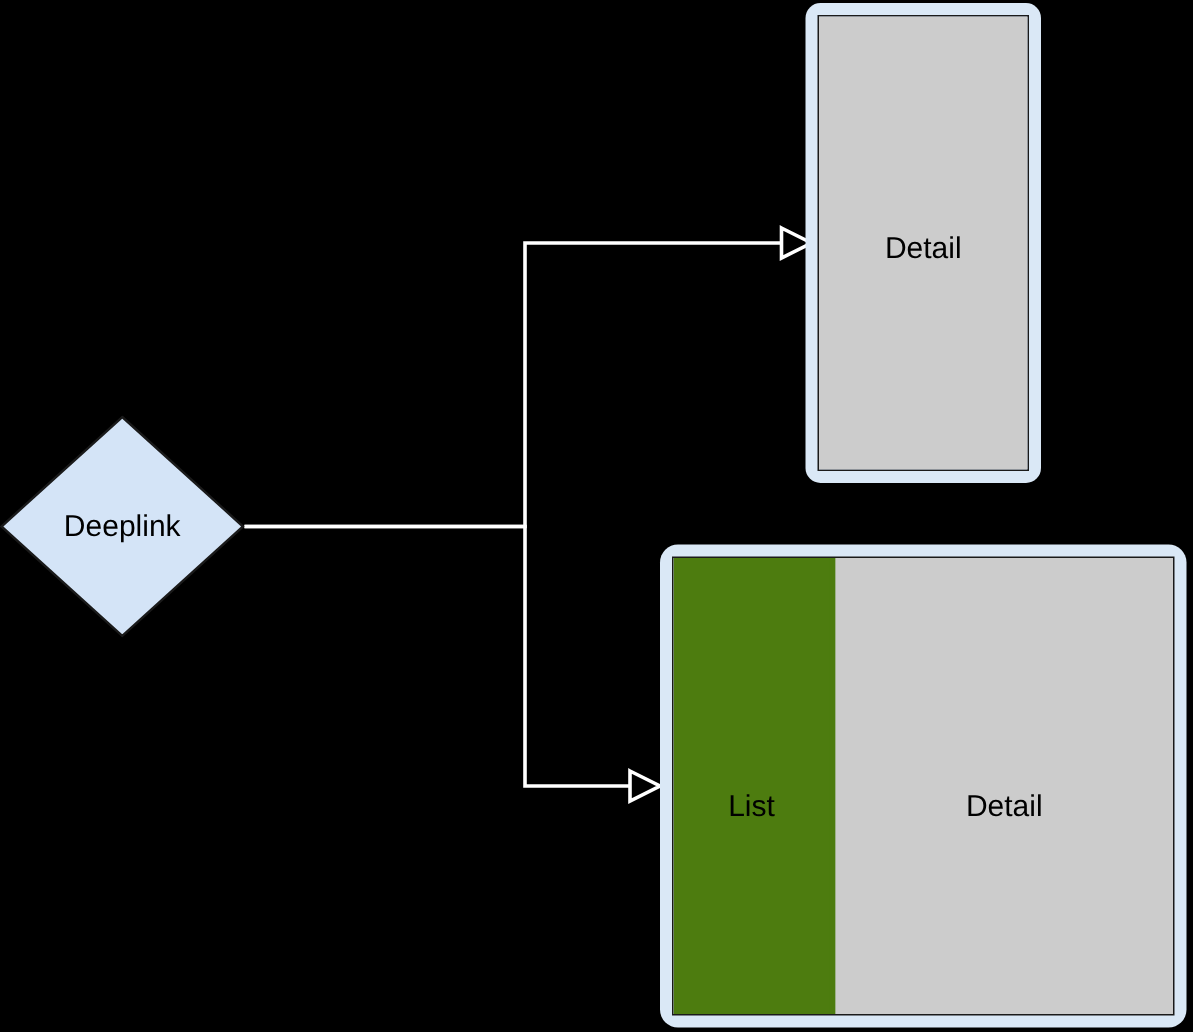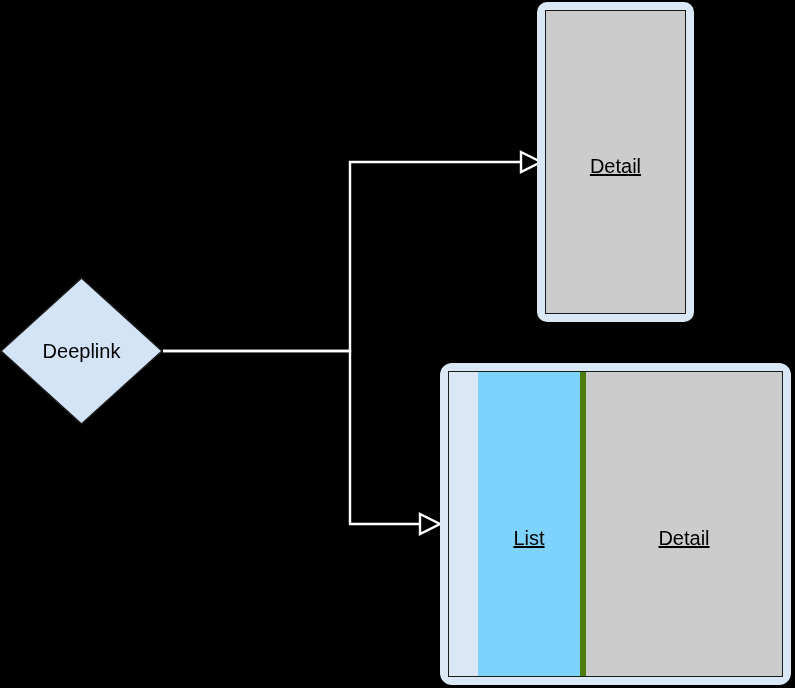--- a/index.html
+++ b/index.html
@@ -90,34 +90,32 @@
     justify-content: center;
     box-sizing: border-box;
     height: 100%;
   }
   .pane-detail-full {
     width: 100%;
     background: #cccccc;
   }
   .pane-list {
     width: 108px;
-    background: #7dd3fc;
-    border-right: 6px solid #4d7c0f;
-    margin-left: 29px;
+    background: #4d7c0f;
+    border-right: 4px solid #4d7c0f;
   }
   .pane-detail-side {
     flex: 1 1 auto;
     background: #cccccc;
   }
   .pane-label {
     font-size: 20px;
     line-height: 24px;
     color: #000000;
     text-align: center;
-    text-decoration: underline;
   }
   
   .pane-detail-full .pane-label { transform: translateY(4px); }
   .pane-list .pane-label,
   .pane-detail-side .pane-label { transform: translateY(14px); }
 
   
   #connectors {
     position: absolute;
     left: 0;

